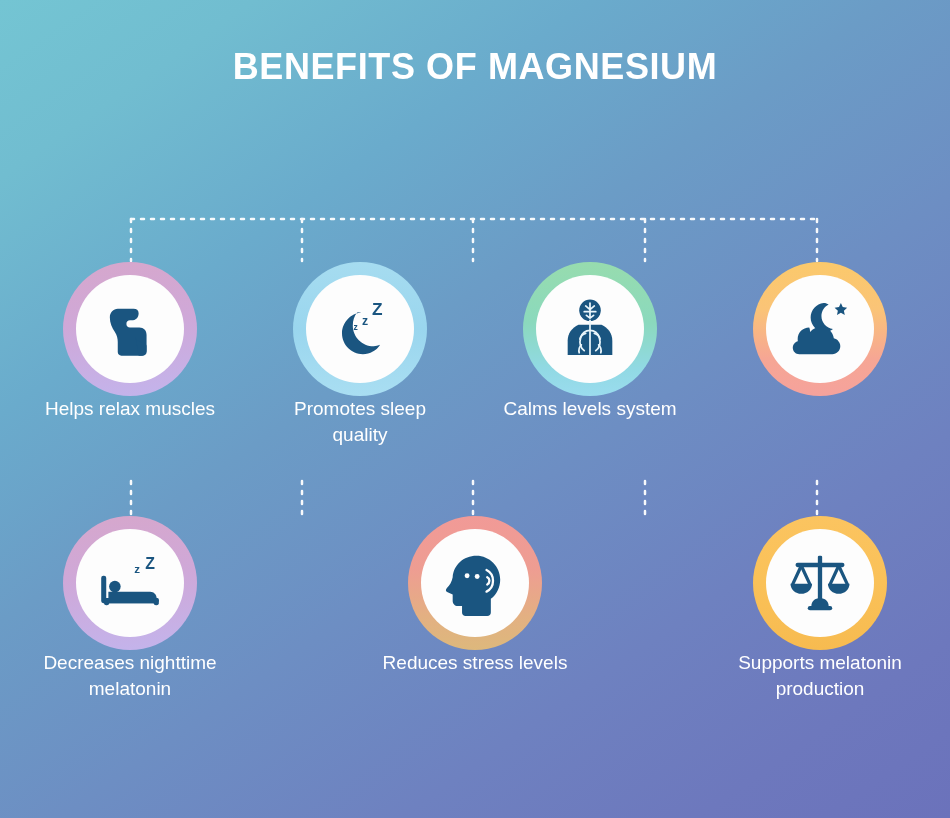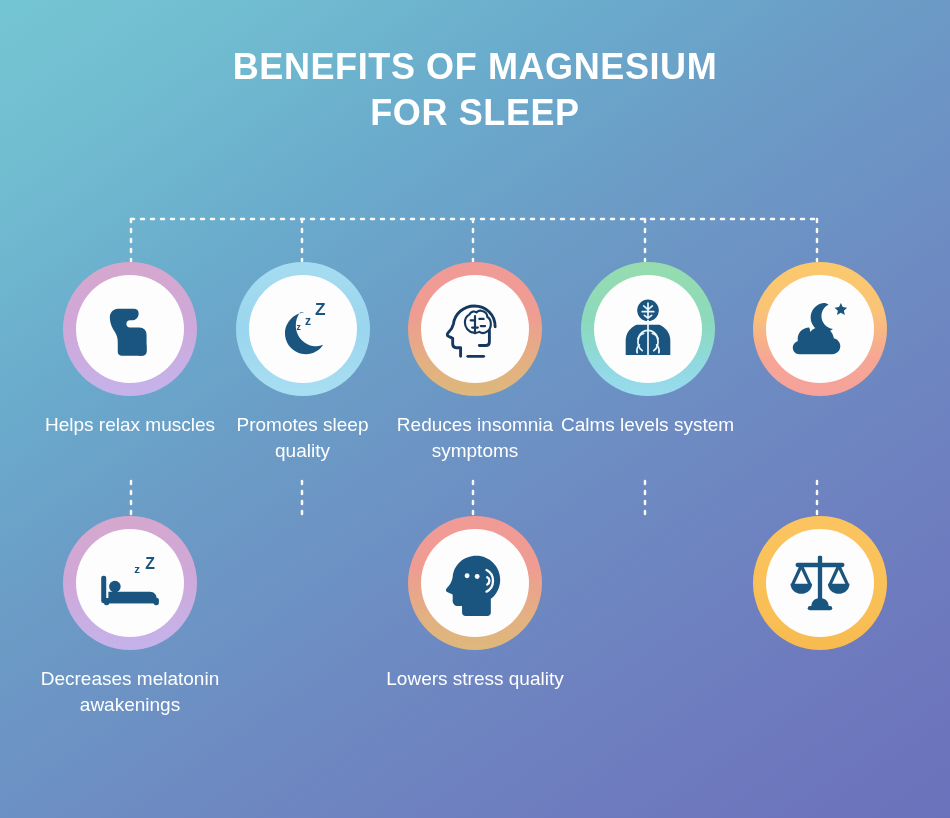--- a/index.html
+++ b/index.html
@@ -107,40 +107,39 @@
   .ring-lavender  { background: linear-gradient(175deg, #d6a7cc 0%, #cfa8d8 45%, #c3b4ec 100%); }
   .ring-skyblue   { background: linear-gradient(180deg, #a6dcf0 0%, #9ad6ee 50%, #a9def2 100%); }
   .ring-peach     { background: linear-gradient(180deg, #f19a97 0%, #ee9d92 40%, #e3b082 75%, #ddb87c 100%); }
   .ring-greenblue { background: linear-gradient(180deg, #97dcae 0%, #8bd9bd 45%, #91d9e4 80%, #9adcee 100%); }
   .ring-goldpink  { background: linear-gradient(180deg, #fbc96b 0%, #fac477 35%, #f6a694 72%, #f5a29c 100%); }
   .ring-tealgreen { background: linear-gradient(180deg, #69c7dd 0%, #63c3c9 40%, #6dc9a4 75%, #72cc9e 100%); }
   .ring-greenaqua { background: linear-gradient(180deg, #9bdcac 0%, #96dbbc 45%, #9adee8 85%, #a2e2f2 100%); }
   .ring-gold      { background: linear-gradient(180deg, #fbc460 0%, #fac158 50%, #f7bb50 100%); }
 
   .label {
-    margin-top: 16px;
+    margin-top: 0;
     color: #ffffff;
     font-size: 19px;
     line-height: 26px;
     text-align: center;
     font-weight: normal;
     width: 185px;
   }
 
   .icon-navy { fill: #1a5580; }
   .stroke-navy { fill: none; stroke: #15395e; stroke-width: 7; stroke-linecap: round; stroke-linejoin: round; }
 </style>
 </head>
 <body>
 
 <div id="infographic">
 
   <div class="title-block">
     <span class="title-line">BENEFITS OF MAGNESIUM</span>
-    <span class="title-line">FOR SLEEP</span>
   </div>
 
   <svg class="connectors" viewBox="0 0 950 818" xmlns="http://www.w3.org/2000/svg">
     <g stroke="#ffffff" stroke-width="2.5" stroke-dasharray="3 7" stroke-linecap="round" fill="none" opacity="0.95">
 
       <line x1="131" y1="219" x2="817" y2="219"></line>
 
       <line x1="131" y1="219" x2="131" y2="261"></line>
       <line x1="302" y1="219" x2="302" y2="261"></line>
       <line x1="473" y1="219" x2="473" y2="261"></line>
@@ -176,38 +175,20 @@
             <path class="icon-navy" d="M52 27c-15 1-27 14-27 29 0 16 13 29 29 29 10 0 19-5 24-13-3 1-6 2-9 2-16 0-29-13-29-29 0-7 2-13 6-18a30 30 0 0 1 6-0z"></path>
             <text class="icon-navy" x="74" y="30" font-family="Liberation Sans, sans-serif" font-size="24" font-weight="bold" text-anchor="middle">Z</text>
             <text class="icon-navy" x="57" y="44" font-family="Liberation Sans, sans-serif" font-size="17" font-weight="bold" text-anchor="middle">z</text>
             <text class="icon-navy" x="44" y="52" font-family="Liberation Sans, sans-serif" font-size="12" font-weight="bold" text-anchor="middle">z</text>
           </svg>
         </span>
       </div>
       <div class="label">Promotes sleep quality</div>
     </div>
 
-    <div class="item">
-      <div class="circle ring-peach">
-        <span class="glyph">
-          <svg viewBox="0 0 100 100" xmlns="http://www.w3.org/2000/svg">
-            <g fill="none" stroke="#15395e" stroke-width="4" stroke-linecap="round" stroke-linejoin="round">
-              <path d="M78 47c0-17-13-29-29-29-15 0-27 11-29 25-1 5-4 9-7 12-2 2-2 4 0 5l6 3v8c0 3 2 5 5 5h6v12"></path>
-              <path d="M40 88h22"></path>
-              <path d="M70 52v16c0 3-2 5-5 5h-9"></path>
-            </g>
-            <g fill="none" stroke="#15395e" stroke-width="3" stroke-linecap="round" stroke-linejoin="round">
-              <path d="M42 30c-4 2-6 6-6 11 0 7 5 13 12 14 3 1 6 0 8-1 3 2 7 2 10 0 4-2 6-6 6-11 0-4-2-8-5-10 0-4-3-7-7-8-3-1-6 0-8 2-3-2-7-2-10 3z"></path>
-              <path d="M50 32v24M44 38h6M56 36h6M46 48h8M58 46h6"></path>
-            </g>
-          </svg>
-        </span>
-      </div>
-      <div class="label">Reduces insomnia symptoms</div>
-    </div>
 
     <div class="item">
       <div class="circle ring-greenblue">
         <span class="glyph">
           <svg viewBox="0 0 100 100" xmlns="http://www.w3.org/2000/svg">
             <circle class="icon-navy" cx="50" cy="24" r="15"></circle>
             <path class="icon-navy" d="M34 44c-9 4-15 12-15 22v20h62V66c0-10-6-18-15-22z"></path>
             <g fill="none" stroke="#eaf6fb" stroke-width="2.4" stroke-linecap="round" stroke-linejoin="round">
               <path d="M50 14v20M44 18l6 5 6-5M42 26h16M45 31l5 4 5-4"></path>
               <path d="M50 38v48"></path>
@@ -245,39 +226,39 @@
             <text class="icon-navy" x="60" y="36" font-family="Liberation Sans, sans-serif" font-size="16" font-weight="bold" text-anchor="middle">z</text>
             <rect class="icon-navy" x="10" y="40" width="7" height="38" rx="3"></rect>
             <circle class="icon-navy" cx="29" cy="55" r="8"></circle>
             <path class="icon-navy" d="M20 62h58c5 0 9 4 9 9v7H20z"></path>
             <rect class="icon-navy" x="14" y="71" width="76" height="7" rx="3"></rect>
             <rect class="icon-navy" x="83" y="71" width="7" height="10" rx="3"></rect>
             <rect class="icon-navy" x="14" y="71" width="7" height="10" rx="3"></rect>
           </svg>
         </span>
       </div>
-      <div class="label">Decreases melatonin awakenings</div>
+      <div class="label">Decreases nighttime melatonin</div>
     </div>
 
 
     <div class="item">
       <div class="circle ring-peach">
         <span class="glyph">
           <svg viewBox="0 0 100 100" xmlns="http://www.w3.org/2000/svg">
             <path class="icon-navy" d="M52 12c-18 0-32 13-33 30-1 6-4 11-8 15-2 2-2 5 1 6l7 3v9c0 4 3 7 7 7h6v9c0 3 2 5 5 5h30c3 0 5-2 5-5V72c8-6 13-16 13-27 0-18-15-33-33-33z"></path>
             <circle fill="#fdfdfd" cx="39" cy="40" r="3.4"></circle>
             <circle fill="#fdfdfd" cx="53" cy="41" r="3.4"></circle>
             <g fill="none" stroke="#fdfdfd" stroke-width="3.2" stroke-linecap="round">
               <path d="M66 32c6 3 9 9 9 15s-3 12-9 15"></path>
               <path d="M67 42c2 1 3 3 3 5s-1 4-3 5"></path>
             </g>
           </svg>
         </span>
       </div>
-      <div class="label">Lowers stress quality</div>
+      <div class="label">Reduces stress levels</div>
     </div>
 
 
     <div class="item">
       <div class="circle ring-gold">
         <span class="glyph">
           <svg viewBox="0 0 100 100" xmlns="http://www.w3.org/2000/svg">
             <rect class="icon-navy" x="47" y="12" width="6" height="72" rx="2"></rect>
             <rect class="icon-navy" x="16" y="22" width="68" height="6" rx="3"></rect>
             <g fill="none" stroke="#1a5580" stroke-width="4.5" stroke-linecap="round">
@@ -286,17 +267,18 @@
               <path d="M76 26L64 52"></path>
               <path d="M76 26L88 52"></path>
             </g>
             <path class="icon-navy" d="M9 51h30c0 8-7 14-15 14S9 59 9 51z"></path>
             <path class="icon-navy" d="M61 51h30c0 8-7 14-15 14s-15-6-15-14z"></path>
             <rect class="icon-navy" x="33" y="82" width="34" height="6" rx="3"></rect>
             <path class="icon-navy" d="M38 82c0-6 5-11 12-11s12 5 12 11z"></path>
           </svg>
         </span>
       </div>
+      <div class="label">Supports melatonin production</div>
     </div>
 
   </div>
 
 </div>
 
 </body></html>

